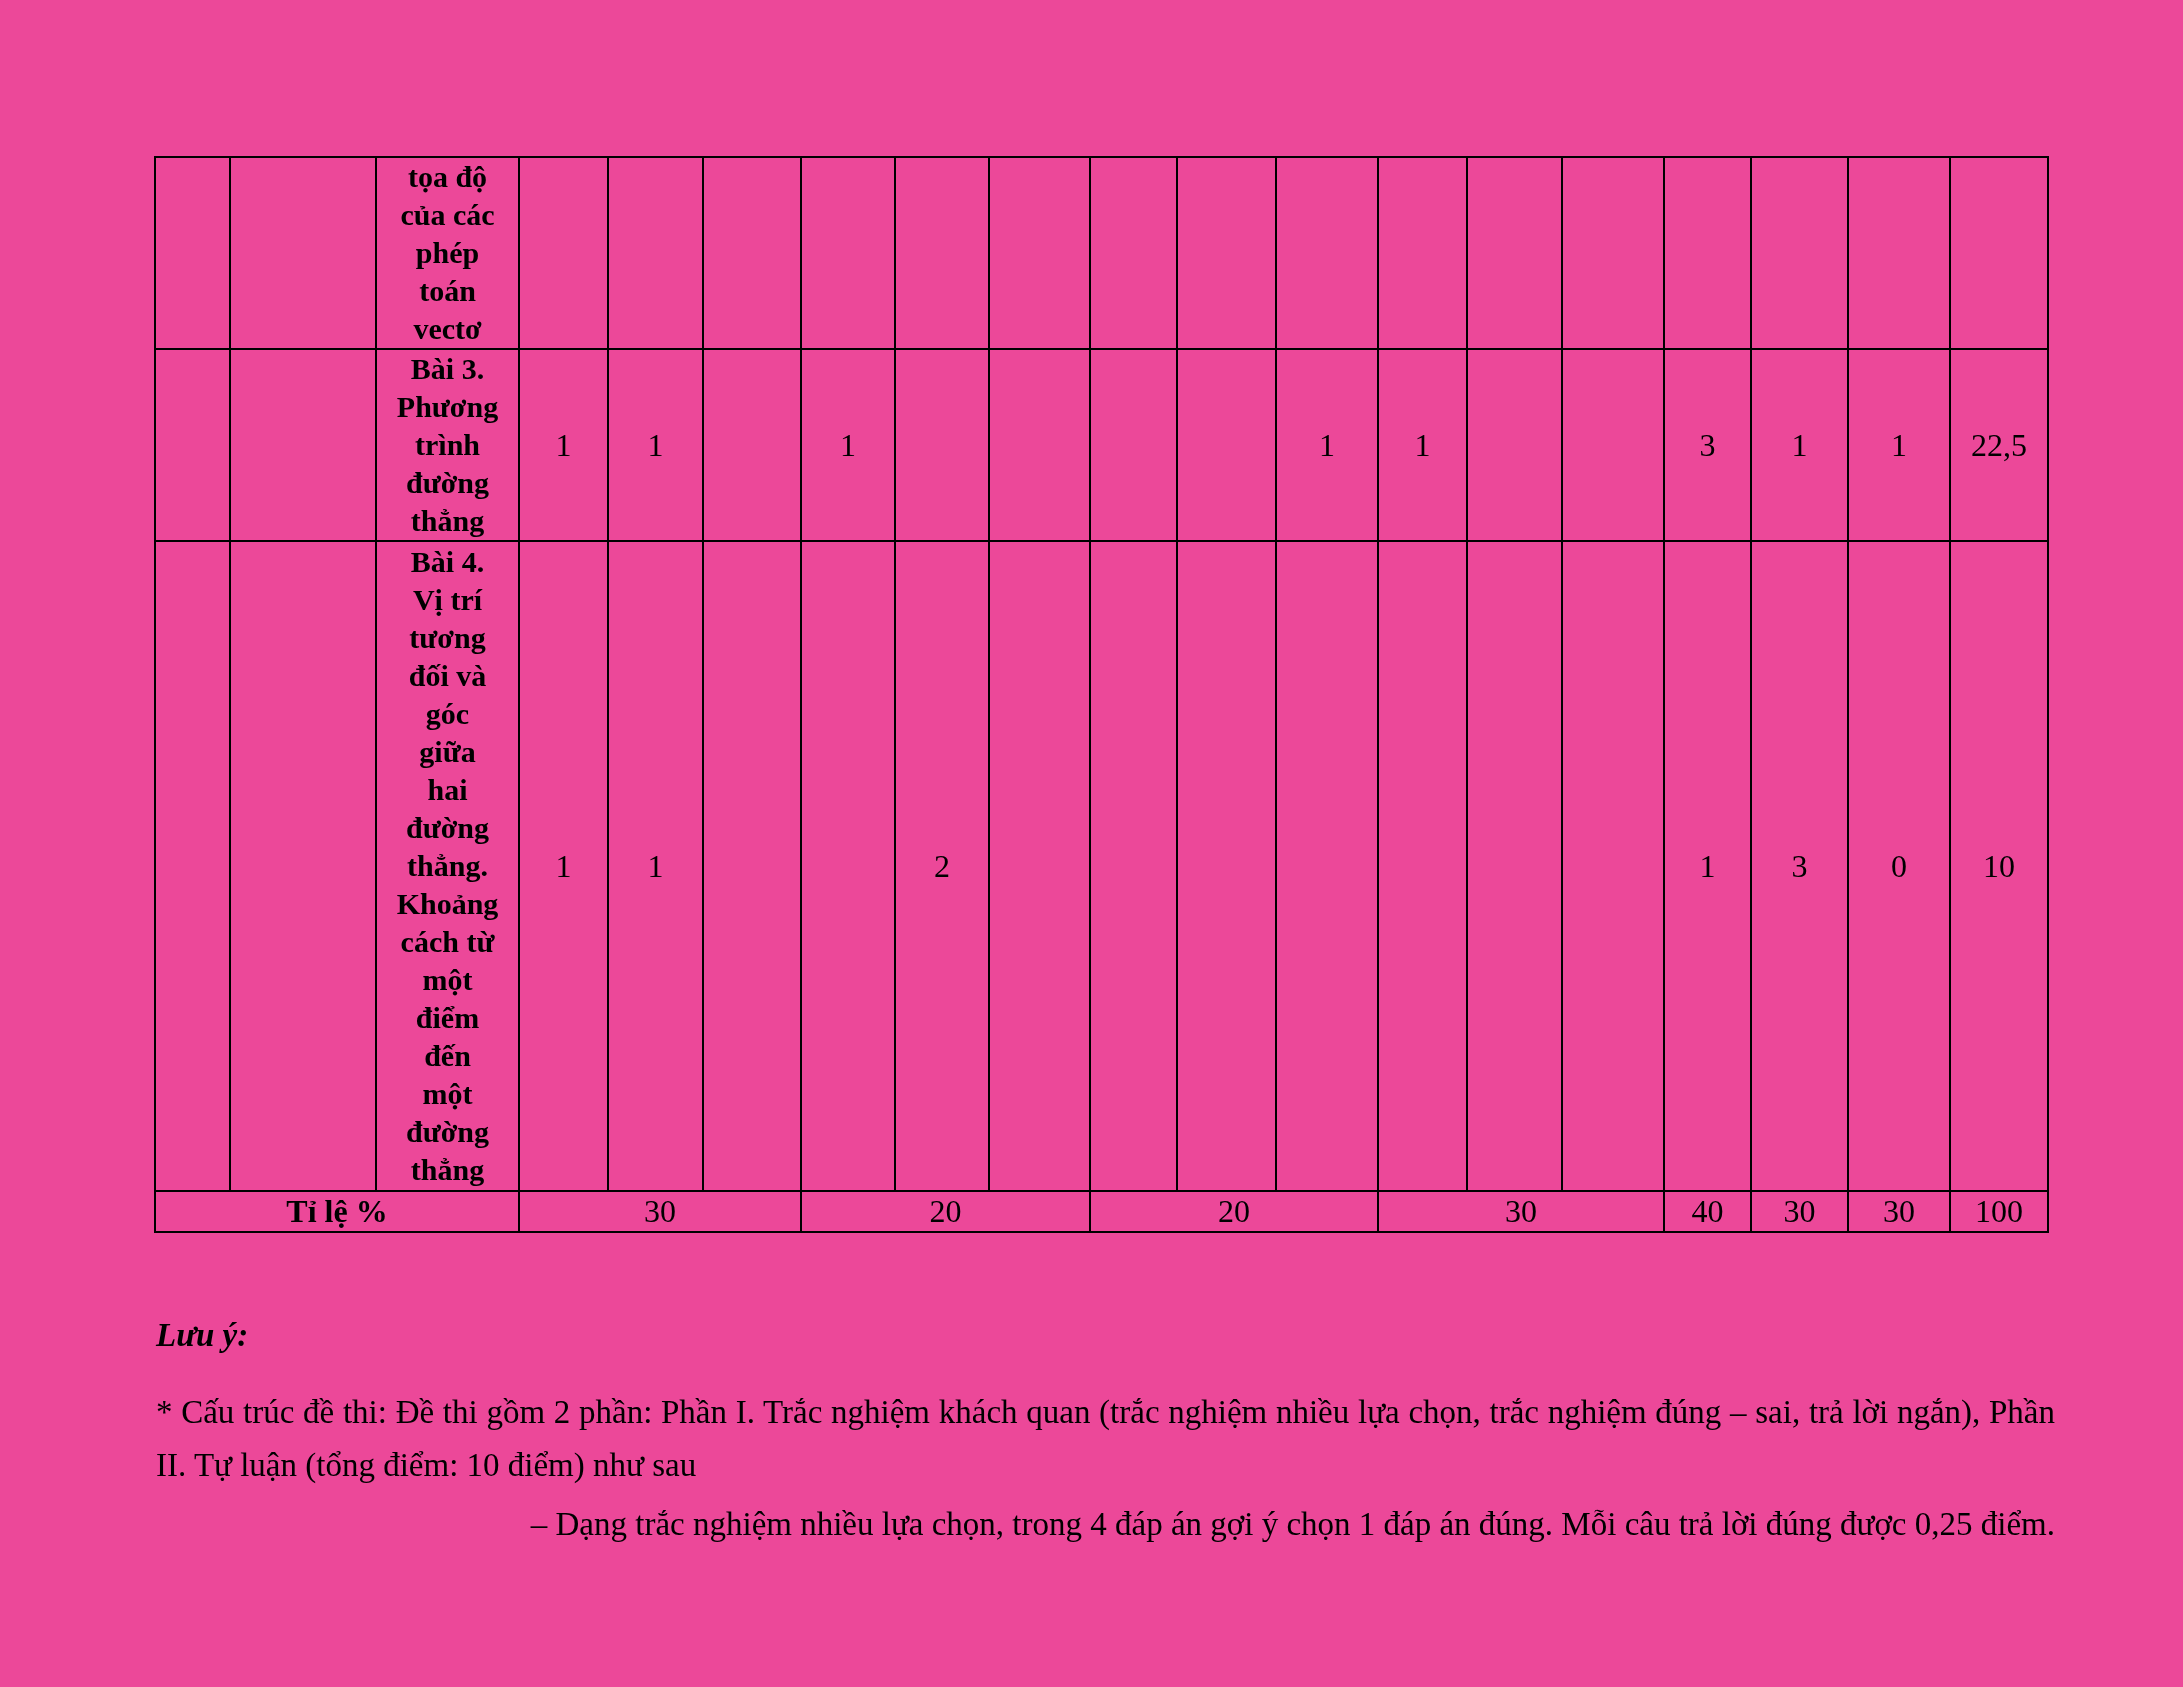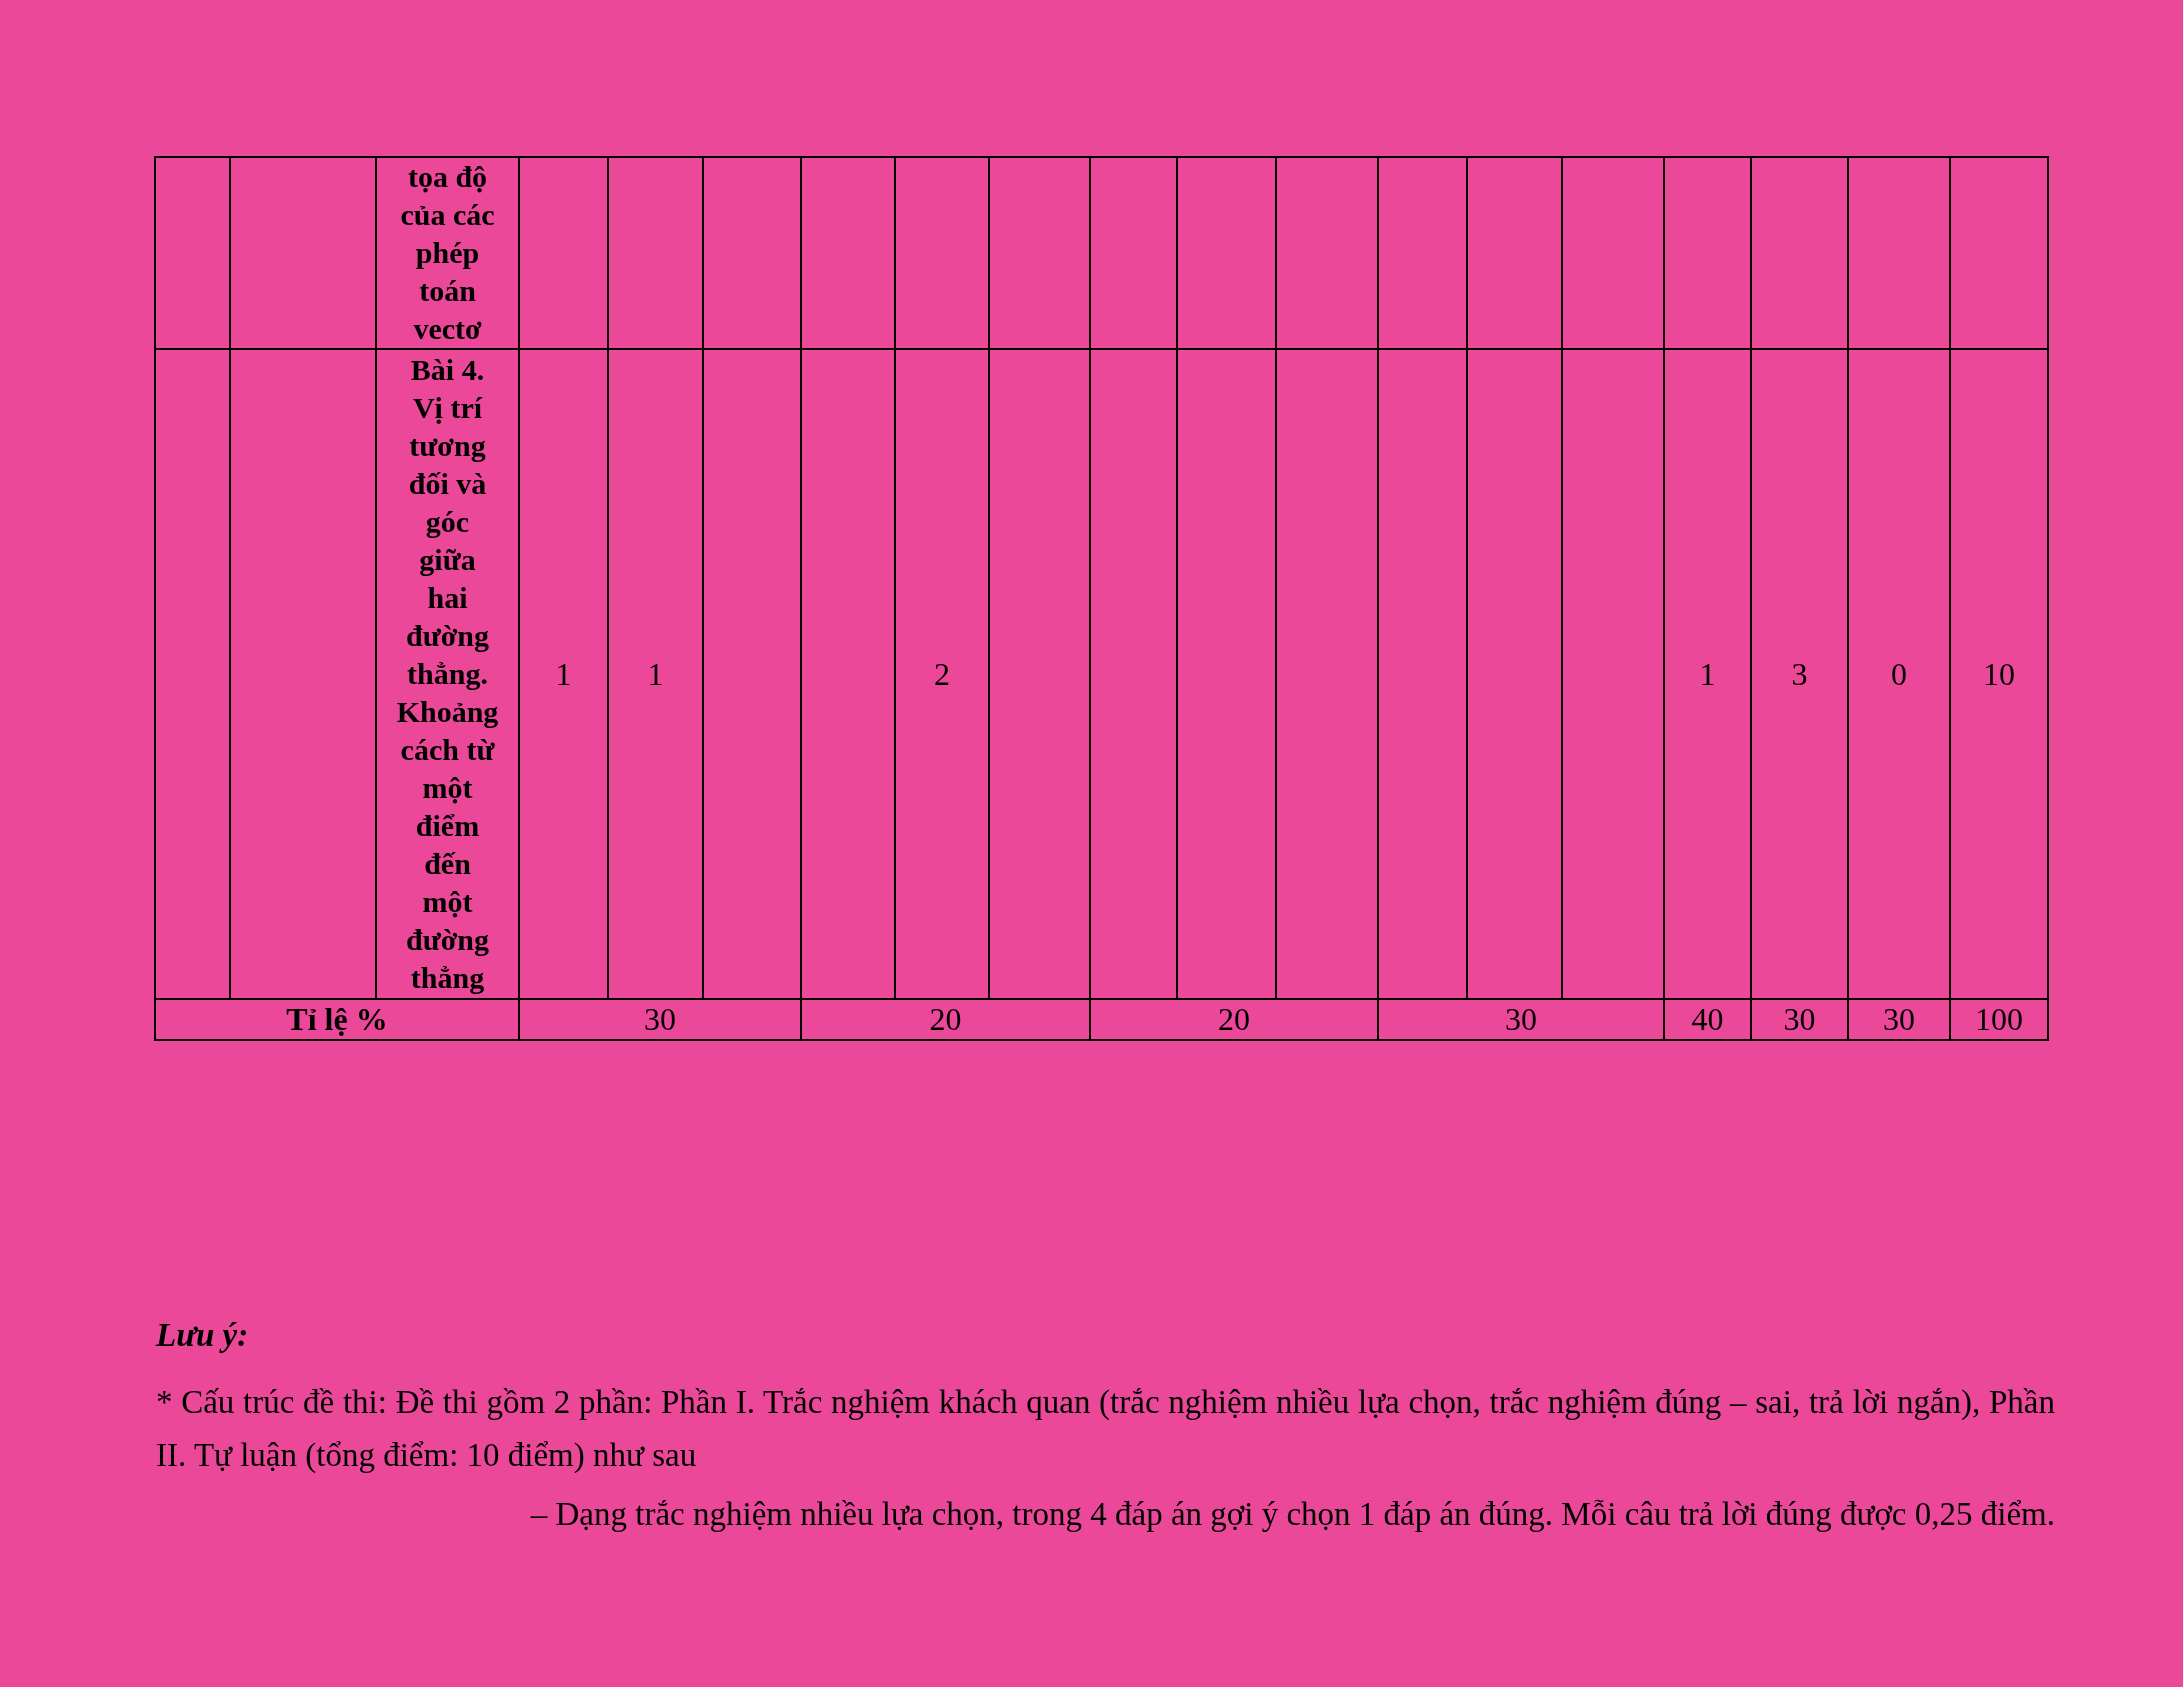--- a/index.html
+++ b/index.html
@@ -52,21 +52,21 @@
     font-style:italic;
     font-size:33px;
     line-height:40px;
   }
   .notes p.para{
     font-size:33px;
     line-height:53px;
     text-align:justify;
     margin:0;
   }
-  .notes p.p1{margin-top:21px;}
+  .notes p.p1{margin-top:31px;}
   .notes p.p2{margin-top:6.4px;text-align:right;}
 </style>
 </head>
 <body>
 
 <div class="page">
 
   <table class="matrix">
     <colgroup>
       <col style="width:75px">
@@ -110,20 +110,45 @@
         <td class="num"></td>
         <td class="num"></td>
         <td class="num"></td>
         <td class="num"></td>
         <td class="num"></td>
         <td class="num"></td>
         <td class="num"></td>
         <td class="num"></td>
       </tr>
 
+      <tr style="height:191px">
+        <td class="num"></td>
+        <td class="num"></td>
+        <td class="topic">Bài 3.
+Phương
+trình
+đường
+thẳng</td>
+        <td class="num">1</td>
+        <td class="num">1</td>
+        <td class="num"></td>
+        <td class="num">1</td>
+        <td class="num"></td>
+        <td class="num"></td>
+        <td class="num"></td>
+        <td class="num"></td>
+        <td class="num">1</td>
+        <td class="num">1</td>
+        <td class="num"></td>
+        <td class="num"></td>
+        <td class="num">3</td>
+        <td class="num">1</td>
+        <td class="num">1</td>
+        <td class="num">22,5</td>
+      </tr>
 
       <tr style="height:650px">
         <td class="num"></td>
         <td class="num"></td>
         <td class="topic">Bài 4.
 Vị trí
 tương
 đối và
 góc
 giữa

